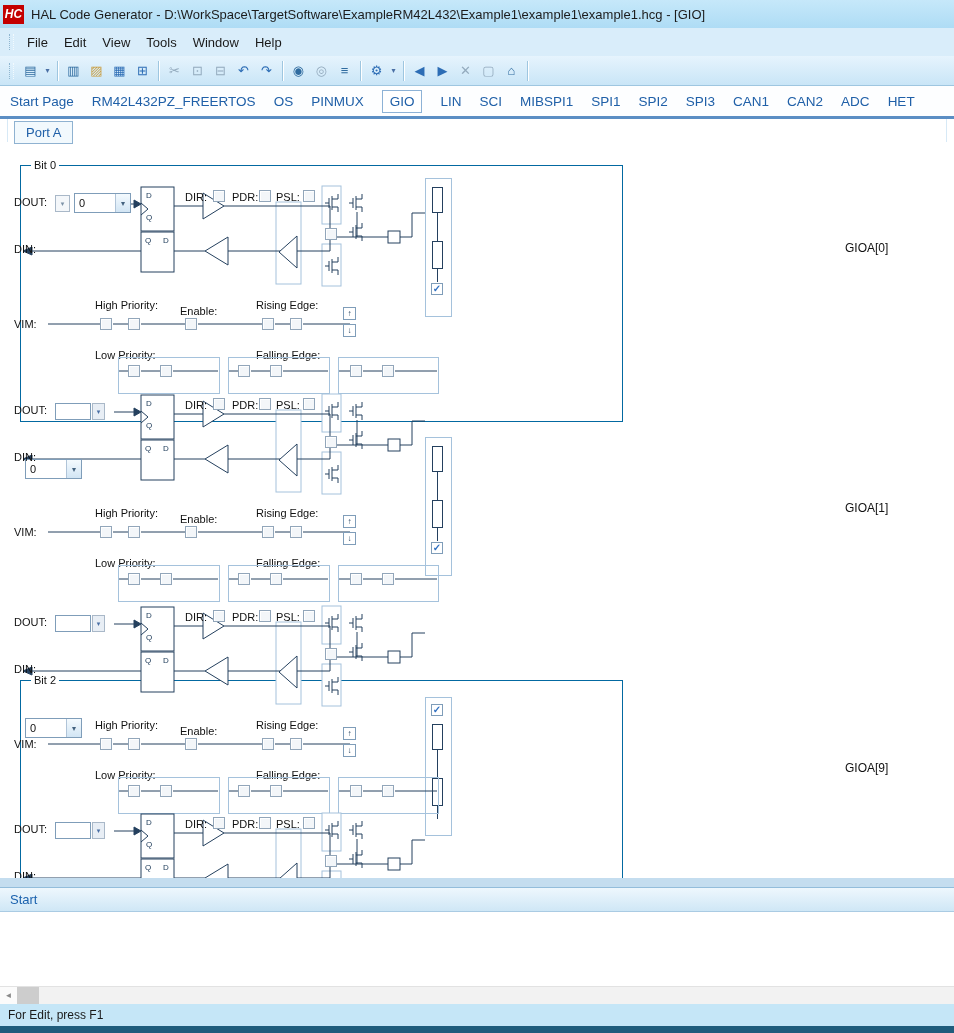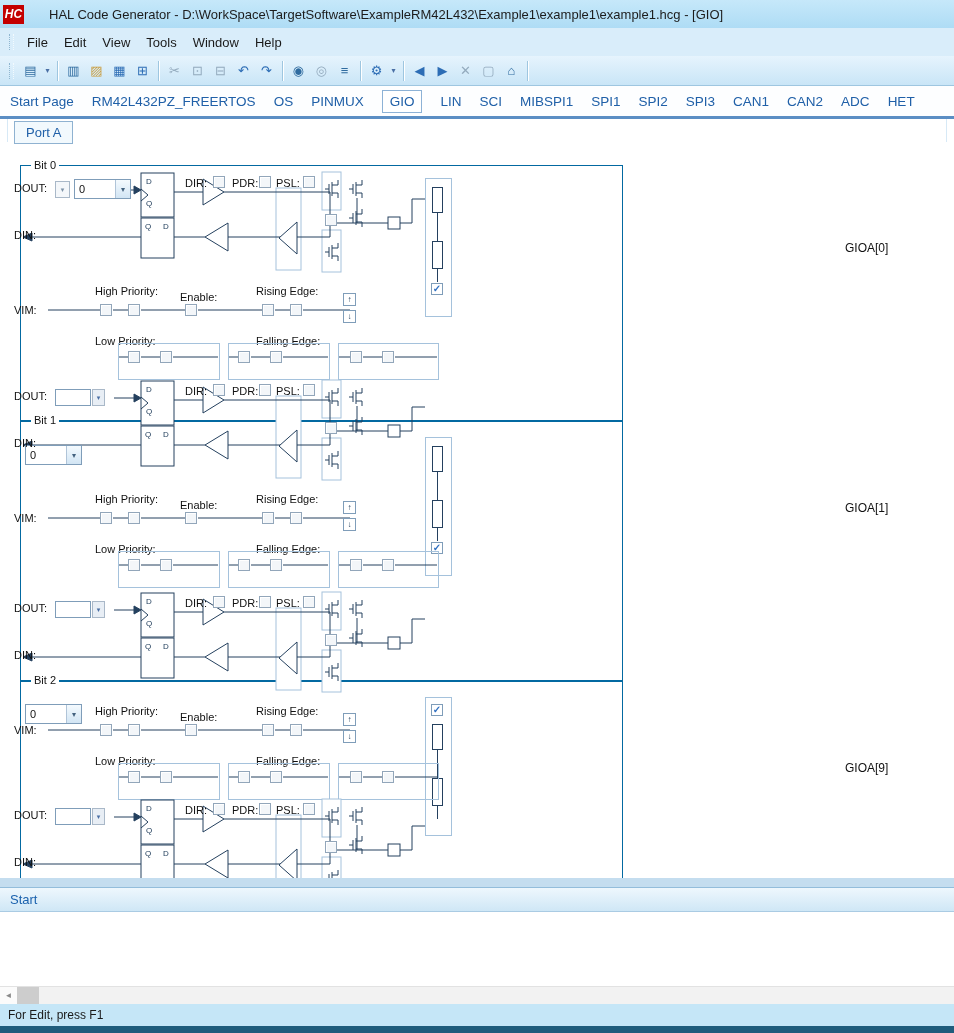--- a/index.html
+++ b/index.html
@@ -1,21 +1,21 @@
 <!DOCTYPE html>
 <html><head>
 <meta charset="utf-8">
 <style>
   html,body{margin:0;padding:0;}
   body{width:954px;height:1033px;position:relative;overflow:hidden;background:#fff;
        font-family:"Liberation Sans",sans-serif;-webkit-font-smoothing:antialiased;}
   .abs{position:absolute;}
   
   .titlebar{left:0;top:0;width:954px;height:28px;background:linear-gradient(#c6e8fa,#aedcf5);
-            display:flex;align-items:center;gap:25px;padding-left:3px;box-sizing:border-box;}
+            display:flex;align-items:center;gap:7px;padding-left:3px;box-sizing:border-box;}
   .logo{width:21px;height:19px;background:#c40000;color:#fff;font-style:italic;font-weight:bold;
         font-size:12px;display:flex;align-items:center;justify-content:center;}
   .title-text{font-size:13px;color:#1c1c1c;white-space:nowrap;}
   
   .menubar{left:0;top:28px;width:954px;height:28px;background:#d9edfa;display:flex;align-items:center;
            padding-left:4px;box-sizing:border-box;}
   .grip{width:3px;height:16px;margin:0 5px;border-left:1px dotted #8fb6d0;border-right:1px dotted #f2fafe;}
   .menu-item{font-size:13px;color:#1a1a1a;padding:4px 8px;}
   
   .toolbar{left:0;top:56px;width:954px;height:30px;background:linear-gradient(#e6f4fd,#c9e5f7);
@@ -37,21 +37,21 @@
   .port-tab{left:14px;top:2px;height:21px;padding:0 11px;border:1px solid #8fb2d1;background:#f2f9fd;
             font-size:13px;color:#2060a8;display:flex;align-items:center;z-index:3;}
   #diagram{left:0;top:23px;width:954px;height:736px;background:#fff;overflow:hidden;}
   
   .bit-box{position:absolute;border:1px solid #0369a1;}
   .bit-label{position:absolute;left:10px;top:-7px;background:#fff;padding:0 3px;font-size:11px;color:#111;}
   .gioa{position:absolute;font-size:12px;color:#111;}
   .pad-box{position:absolute;width:25px;height:137px;border:1px solid #a5c2dc;background:#fff;}
   .pr{position:absolute;width:11px;border:1px solid #24405e;box-sizing:border-box;background:#fff;}
   .pv{position:absolute;width:0;border-left:1px solid #24405e;}
-  .unit{position:absolute;left:0;width:819px;height:215px;}
+  .unit{position:absolute;left:0;width:819px;height:215px;margin-top:14px;}
   .unit-svg{position:absolute;left:0;top:0;}
   .lbl{position:absolute;font-size:11px;color:#111;white-space:nowrap;}
   .ff{position:absolute;font-size:8px;color:#24405e;}
   .cb{position:absolute;width:12px;height:12px;border:1px solid #92a6ba;background:#f3f6f9;
       box-sizing:border-box;box-shadow:inset 1px 1px 0 #fff;}
   .cb.checked{background:#fff;border-color:#7f9db9;box-shadow:none;}
   .cb.checked span{display:block;font-size:10px;line-height:10px;text-align:center;color:#2f6fc1;font-weight:bold;}
   .arrow-box{position:absolute;width:13px;height:13px;border:1px solid #7f9db9;background:#fff;
              box-sizing:border-box;font-size:8px;line-height:11px;text-align:center;color:#24405e;}
   .gbox{position:absolute;height:35px;border:1px solid #a5c2dc;}
@@ -157,23 +157,20 @@
   <div class="abs side-line" style="left:946px"></div>
   <div class="abs port-tab">
     <span>Port A</span>
   </div>
 
   <div class="abs" id="diagram">
 
     <div class="bit-box" style="left:20px;top:23px;width:601px;height:255px">
       <span class="bit-label">Bit 0</span>
     </div>
-    <div class="bit-box" style="left:20px;top:278px;width:601px;height:260px">
-      <span class="bit-label">Bit 1</span>
-    </div>
     <div class="bit-box" style="left:20px;top:538px;width:601px;height:280px">
       <span class="bit-label">Bit 2</span>
     </div>
 
     <div class="pad-box" style="left:425px;top:36px">
       <div class="pr" style="left:6px;top:8px;height:26px"></div>
       <div class="pv" style="left:11px;top:34px;height:28px"></div>
       <div class="pr" style="left:6px;top:62px;height:28px"></div>
       <div class="pv" style="left:11px;top:90px;height:13px"></div>
       <div class="cb checked" style="left:5px;top:104px">

